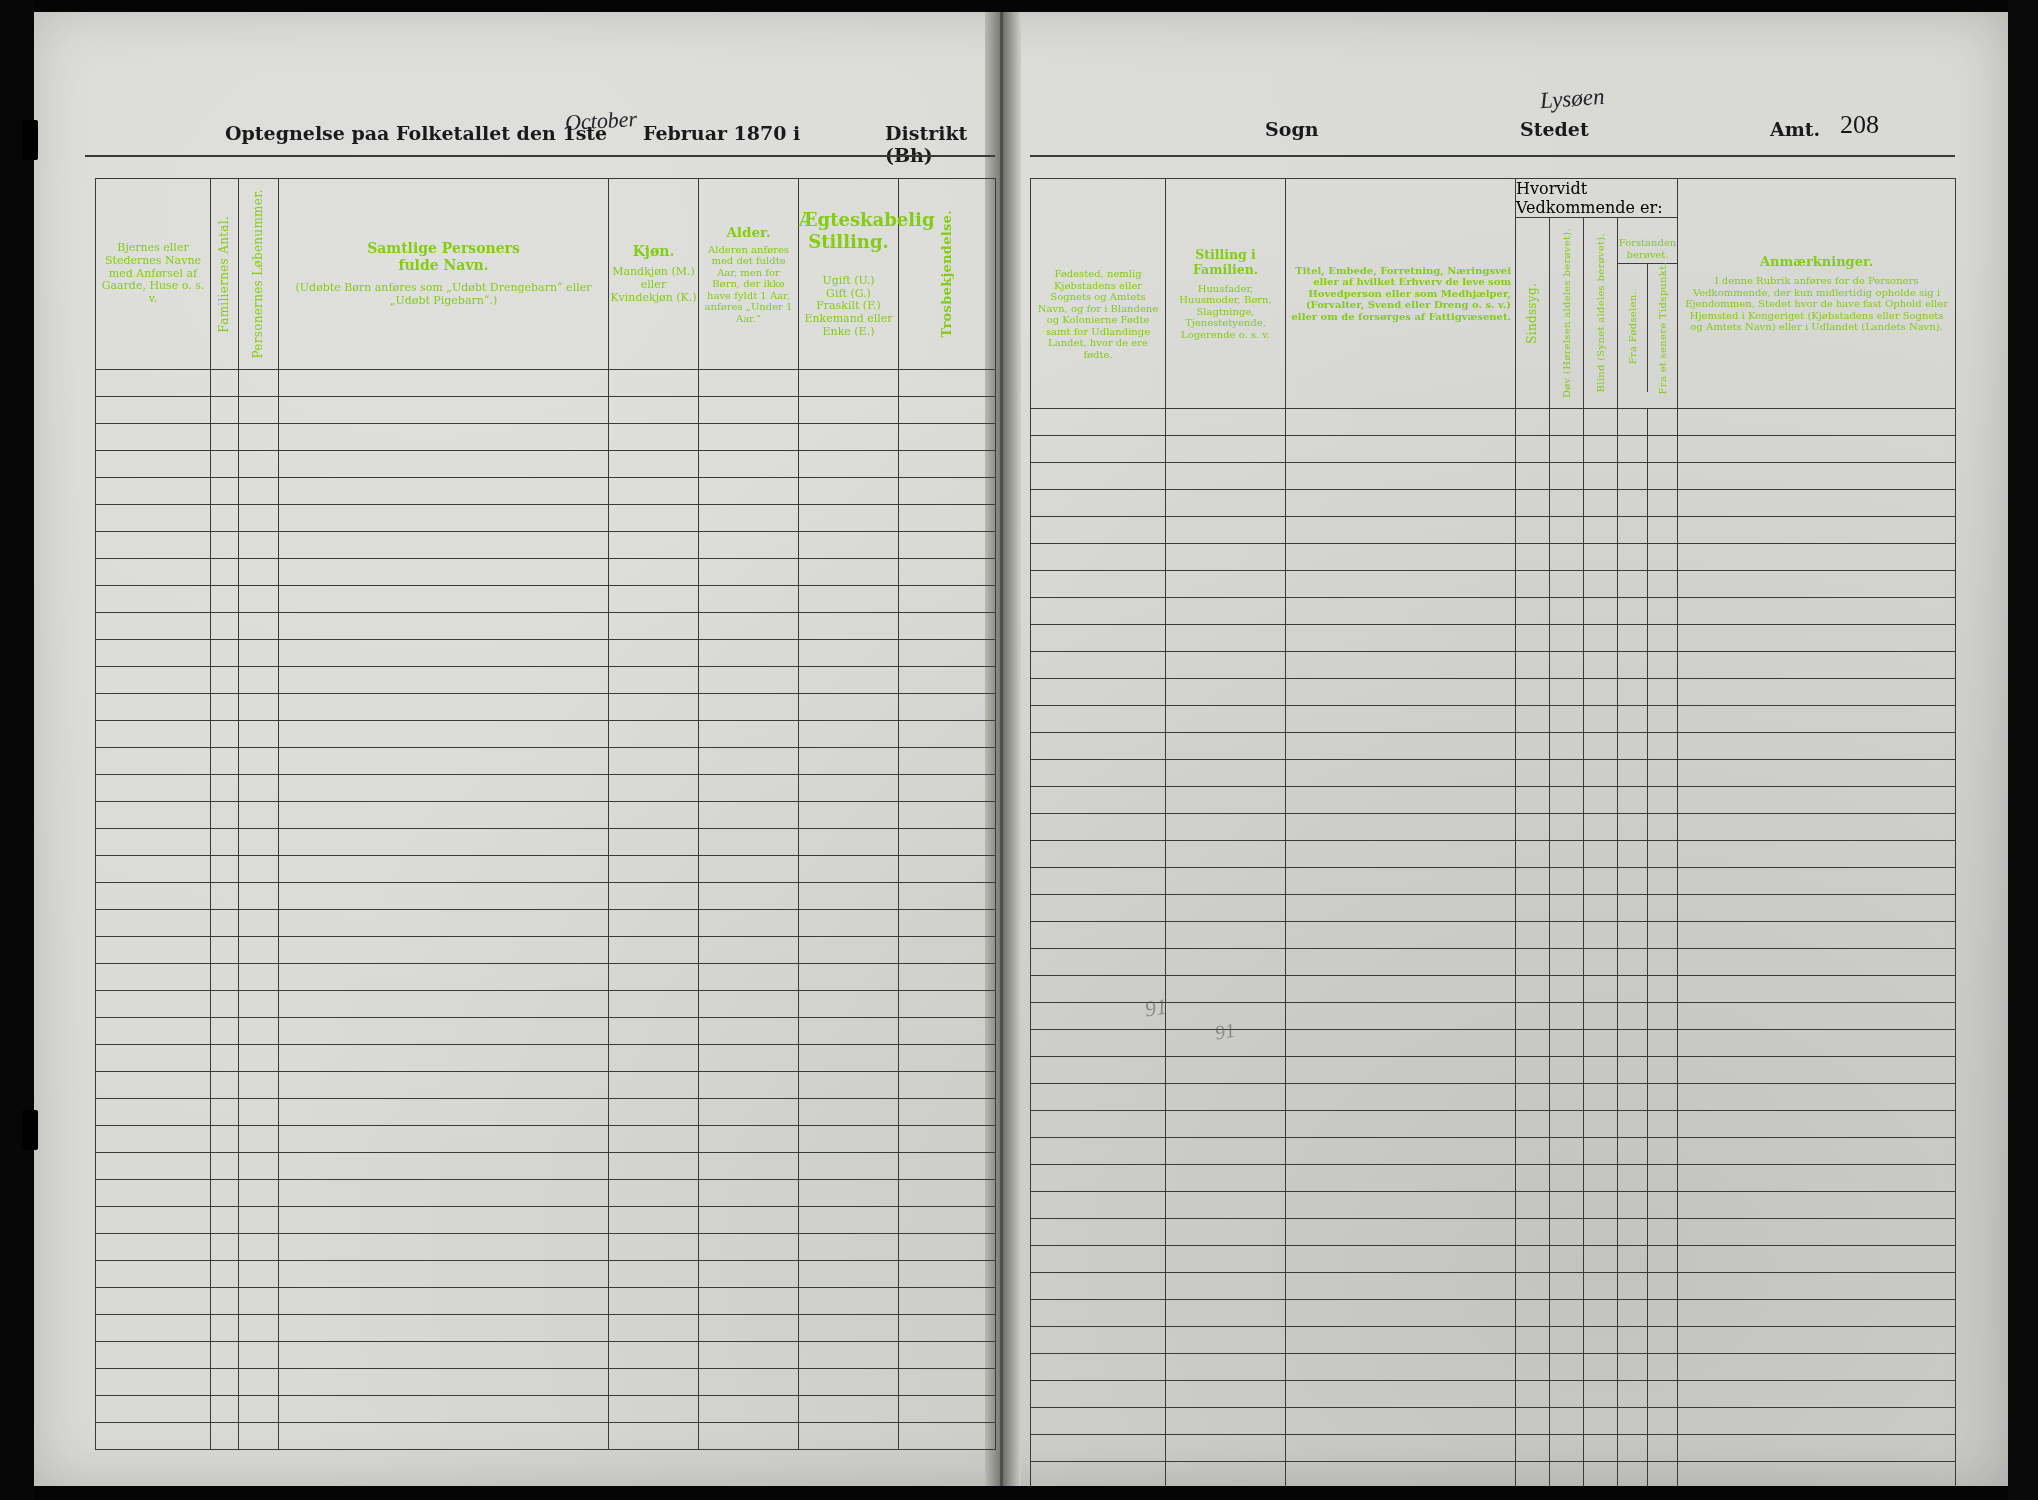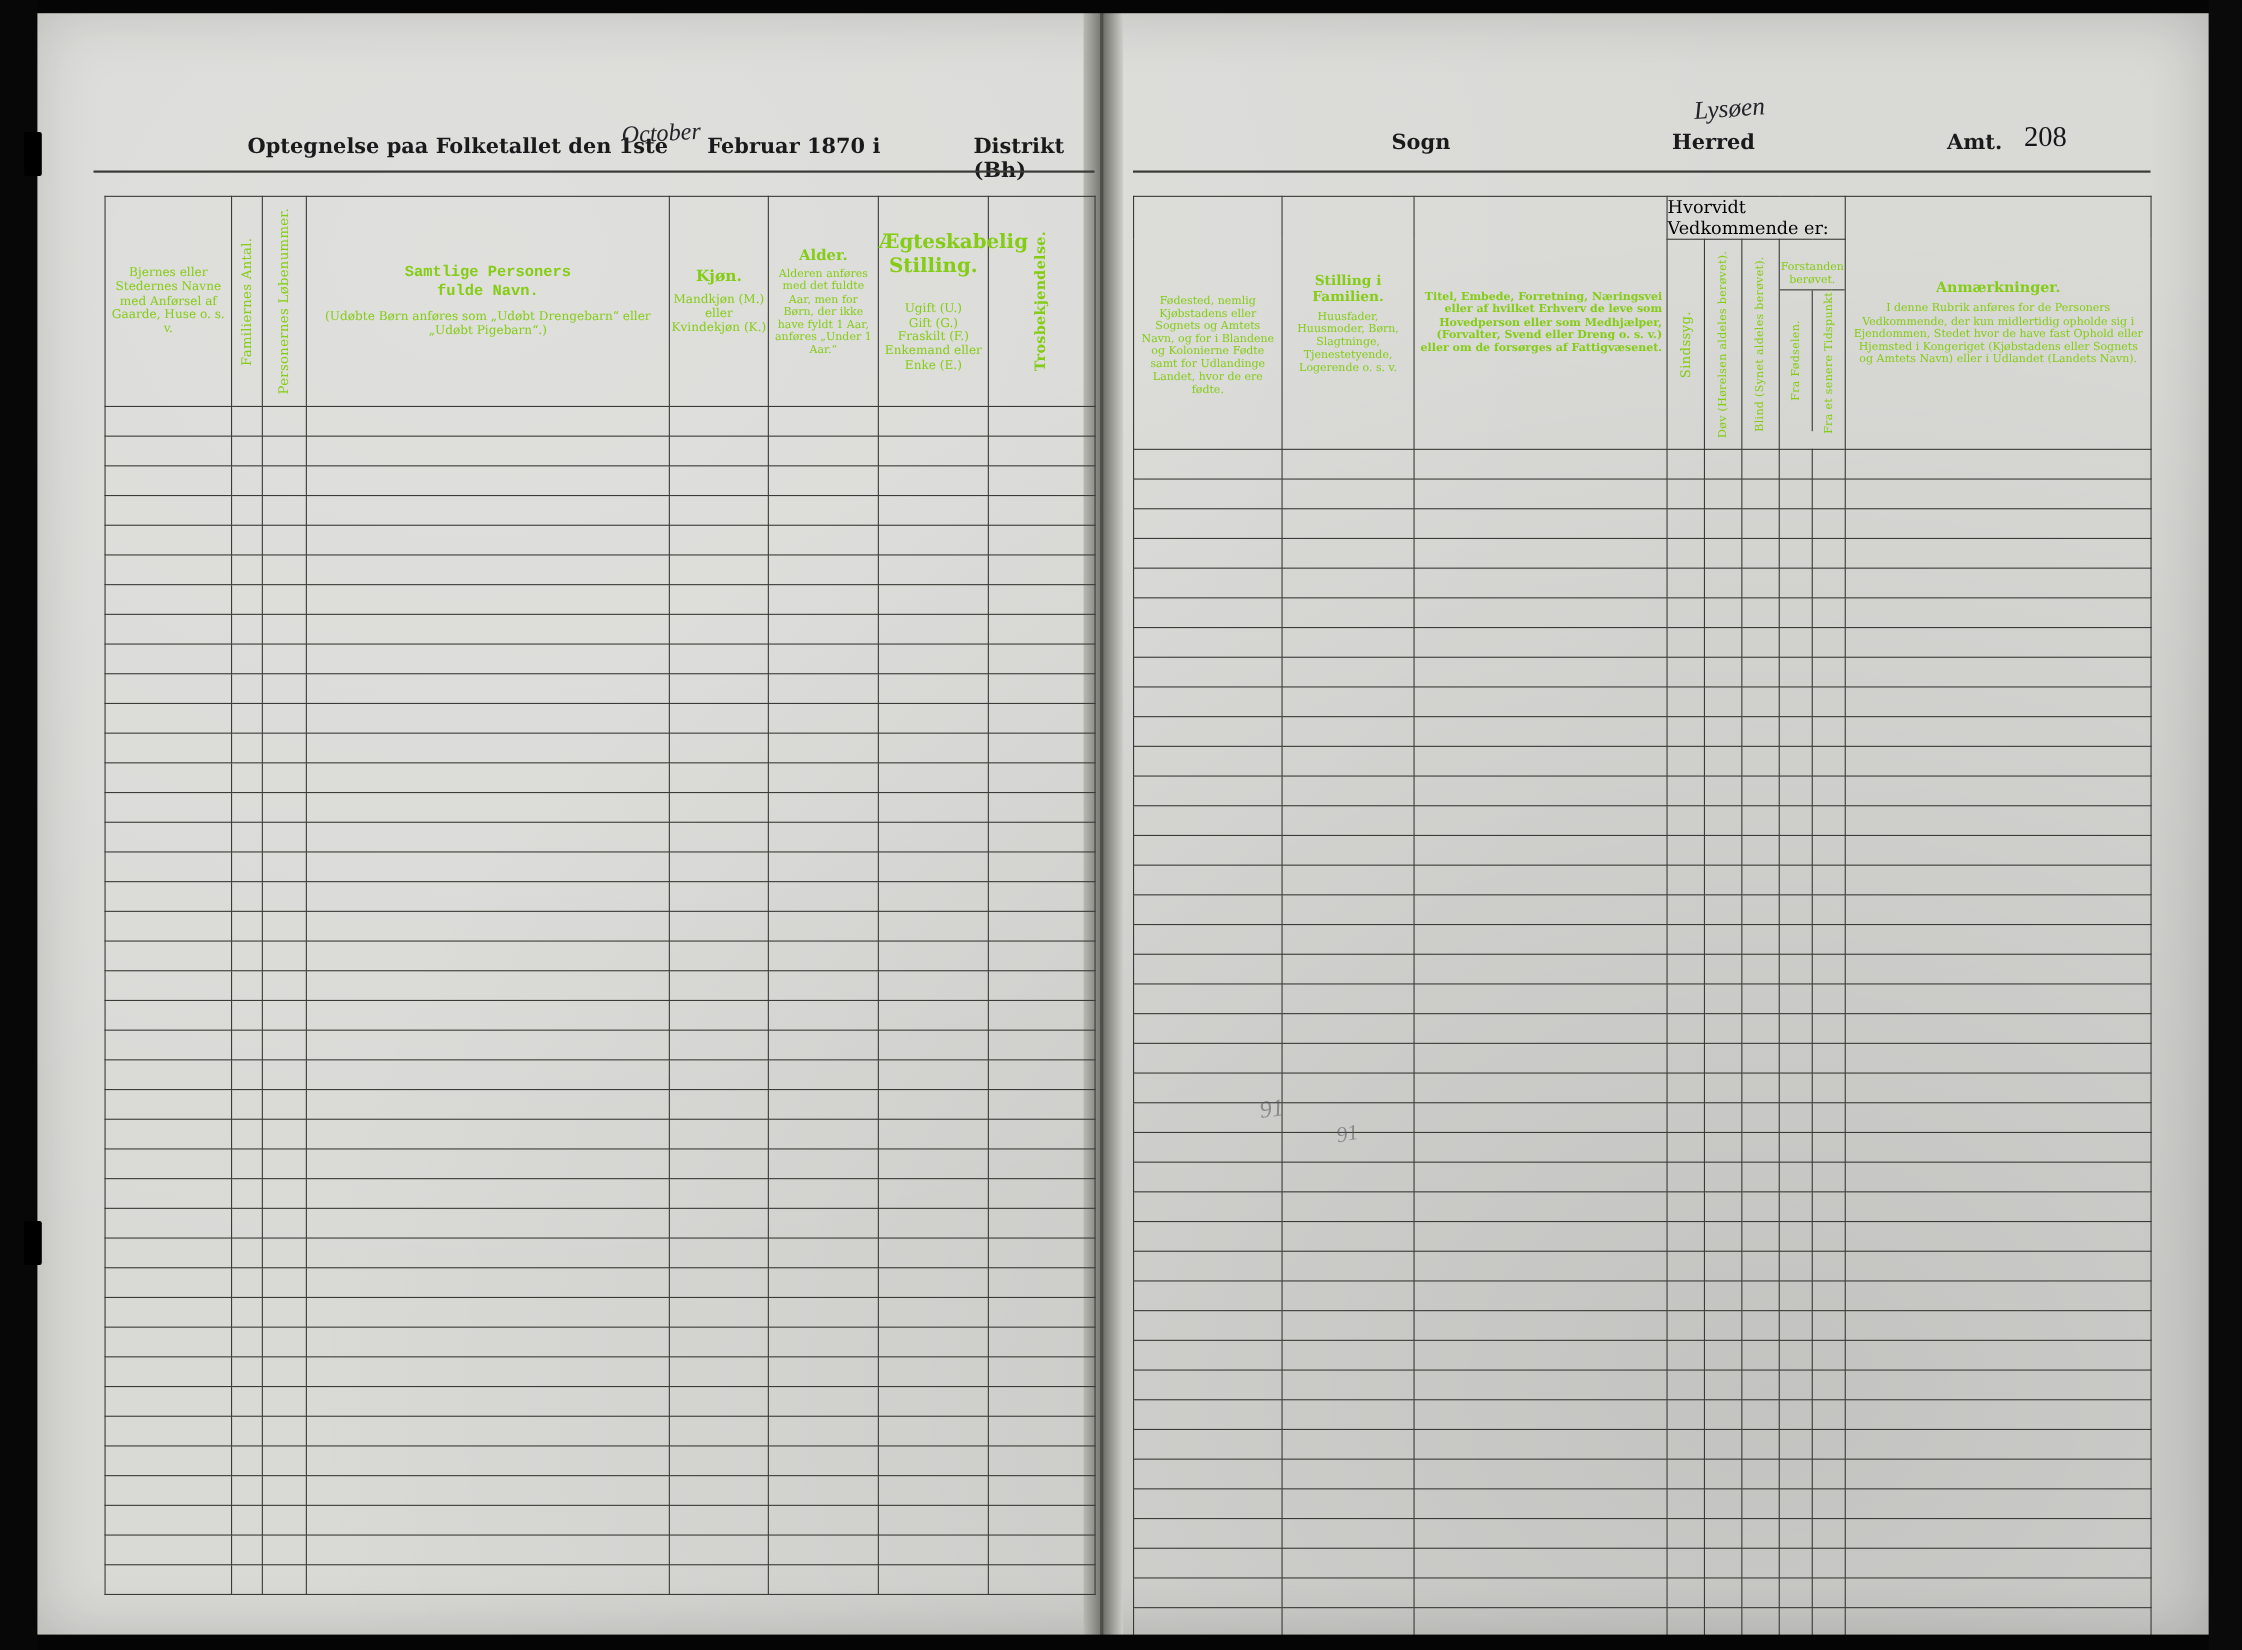--- a/index.html
+++ b/index.html
@@ -50,21 +50,21 @@
     writing-mode:vertical-rl;
     transform:rotate(180deg);
     white-space:nowrap;
     font-size:12px;
     letter-spacing:.3px;
     margin:0 auto;
   }
   .vwrap{display:flex;align-items:center;justify-content:center;height:184px;}
 
   .fraktur{font-family:"DejaVu Serif",serif;}
-  .big{font-size:14px;font-family:Liberation Mono, monospace;}
+  .big{font-size:14px;}
   .sm{font-size:11px;line-height:1.18;}
   .xsm{font-size:10px;line-height:1.15;}
 
   
   .titleline{
     position:absolute;left:95px;top:118px;width:880px;height:34px;
     font-size:19px;color:#1a1a1c;
   }
   .titleline .t1{position:absolute;left:130px;top:4px;font-weight:bold;font-family:"DejaVu Serif",serif;}
   .titleline .hw-date{
@@ -104,21 +104,21 @@
   <div class="titleline">
     <span class="t1">Optegnelse paa Folketallet den 1ste</span>
     <span class="hw-date">October</span>
     <span class="t2"><span>Februar</span>&nbsp;<span>1870 i</span></span>
     <span class="t3">Distrikt (Bh)</span>
   </div>
   <div class="titleline-rule"></div>
 
   <div class="rtitle sogn">Sogn</div>
   <div class="hw-herred">Lysøen</div>
-  <div class="rtitle herred">Herred</div>
+  <div class="rtitle herred">Stedet</div>
   <div class="rtitle amt">Amt.</div>
   <div class="amtnum">208</div>
   <div class="rtitle-rule"></div>
 
   <table class="tbl" style="left:95px;top:178px;width:900px;">
     <colgroup>
       <col style="width:115px">
         <col style="width:28px">
         <col style="width:40px">
       <col style="width:330px">

